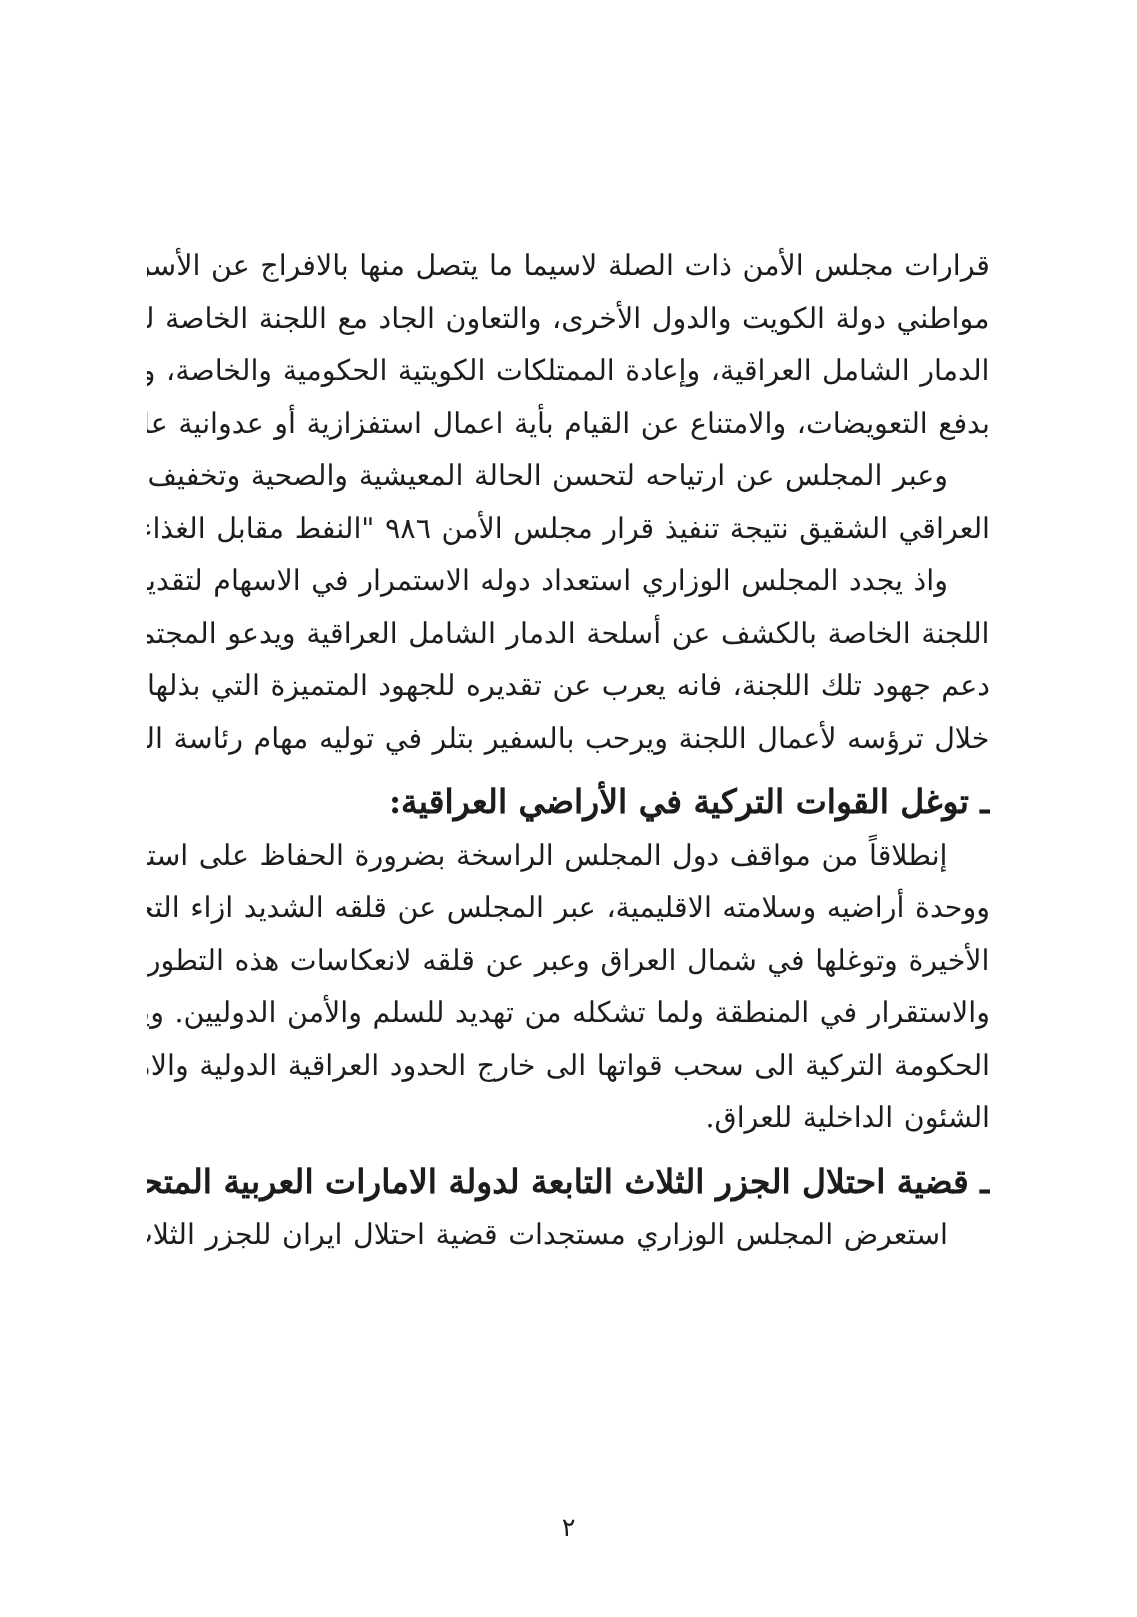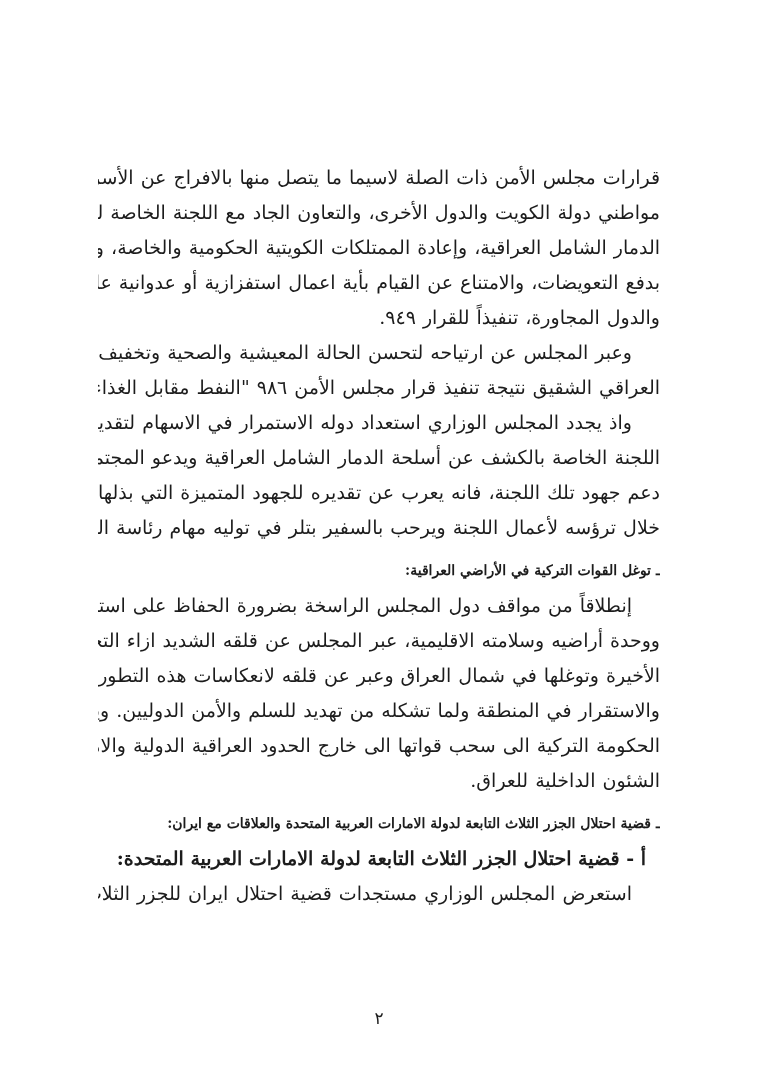--- a/index.html
+++ b/index.html
@@ -40,21 +40,21 @@
   }
   .line.last {
     text-align: right;
     text-align-last: right;
   }
   .line.indent {
     padding-right: 28px;
     width: calc(100% - 28px);
   }
   .heading {
-    font-size: 14px;
+    font-size: 22px;
     line-height: 35px;
     font-weight: bold;
     text-align: right;
     margin-top: 8px;
     white-space: nowrap;
     overflow: hidden;
   }
   .subheading {
     font-size: 19px;
     line-height: 35px;
@@ -77,21 +77,20 @@
 </head>
 <body>
 
 <div class="page">
   <div class="doc-body" id="doc-content">
       <div class="para">
         <div class="line">قرارات مجلس الأمن ذات الصلة لاسيما ما يتصل منها بالافراج عن الأسرى والمحتجزين من</div>
         <div class="line">مواطني دولة الكويت والدول الأخرى، والتعاون الجاد مع اللجنة الخاصة للكشف عن اسلحة</div>
         <div class="line">الدمار الشامل العراقية، وإعادة الممتلكات الكويتية الحكومية والخاصة، واستمرار الالتزام الكامل</div>
         <div class="line">بدفع التعويضات، والامتناع عن القيام بأية اعمال استفزازية أو عدوانية على دولة الكويت</div>
-        <div class="line last">والدول المجاورة، تنفيذاً للقرار ٩٤٩.</div>
       </div>
       <div class="para">
         <div class="line indent">وعبر المجلس عن ارتياحه لتحسن الحالة المعيشية والصحية وتخفيف المعاناة عن الشعب</div>
         <div class="line last">العراقي الشقيق نتيجة تنفيذ قرار مجلس الأمن ٩٨٦ "النفط مقابل الغذاء".</div>
       </div>
       <div class="para">
         <div class="line indent">واذ يجدد المجلس الوزاري استعداد دوله الاستمرار في الاسهام لتقديم الدعم المطلق لجهود</div>
         <div class="line">اللجنة الخاصة بالكشف عن أسلحة الدمار الشامل العراقية ويدعو المجتمع الدولي الى الاستمرار في</div>
         <div class="line">دعم جهود تلك اللجنة، فانه يعرب عن تقديره للجهود المتميزة التي بذلها السفير رالف أيكيوس</div>
         <div class="line">خلال ترؤسه لأعمال اللجنة ويرحب بالسفير بتلر في توليه مهام رئاسة اللجنة ويتمنى له النجاح</div>
@@ -99,19 +98,18 @@
       <div class="heading">ـ توغل القوات التركية في الأراضي العراقية:</div>
       <div class="para">
         <div class="line indent">إنطلاقاً من مواقف دول المجلس الراسخة بضرورة الحفاظ على استقلال وسيادة العراق</div>
         <div class="line">ووحدة أراضيه وسلامته الاقليمية، عبر المجلس عن قلقه الشديد ازاء التحركات العسكرية التركية</div>
         <div class="line">الأخيرة وتوغلها في شمال العراق وعبر عن قلقه لانعكاسات هذه التطورات على الأمن</div>
         <div class="line">والاستقرار في المنطقة ولما تشكله من تهديد للسلم والأمن الدوليين. ويدعو المجلس الوزاري</div>
         <div class="line">الحكومة التركية الى سحب قواتها الى خارج الحدود العراقية الدولية والامتناع عن التدخل في</div>
         <div class="line last">الشئون الداخلية للعراق.</div>
       </div>
       <div class="heading">ـ قضية احتلال الجزر الثلاث التابعة لدولة الامارات العربية المتحدة والعلاقات مع ايران:</div>
-      <div class="subheading">أ - قضية احتلال الجزر الثلاث التابعة لدولة الامارات العربية المتحدة:</div>
       <div class="para">
         <div class="line last indent">استعرض المجلس الوزاري مستجدات قضية  احتلال ايران للجزر الثلاث، طنب الكبرى</div>
       </div>
     </div>
   <div class="page-number">٢</div>
 </div>
 
 </body></html>

